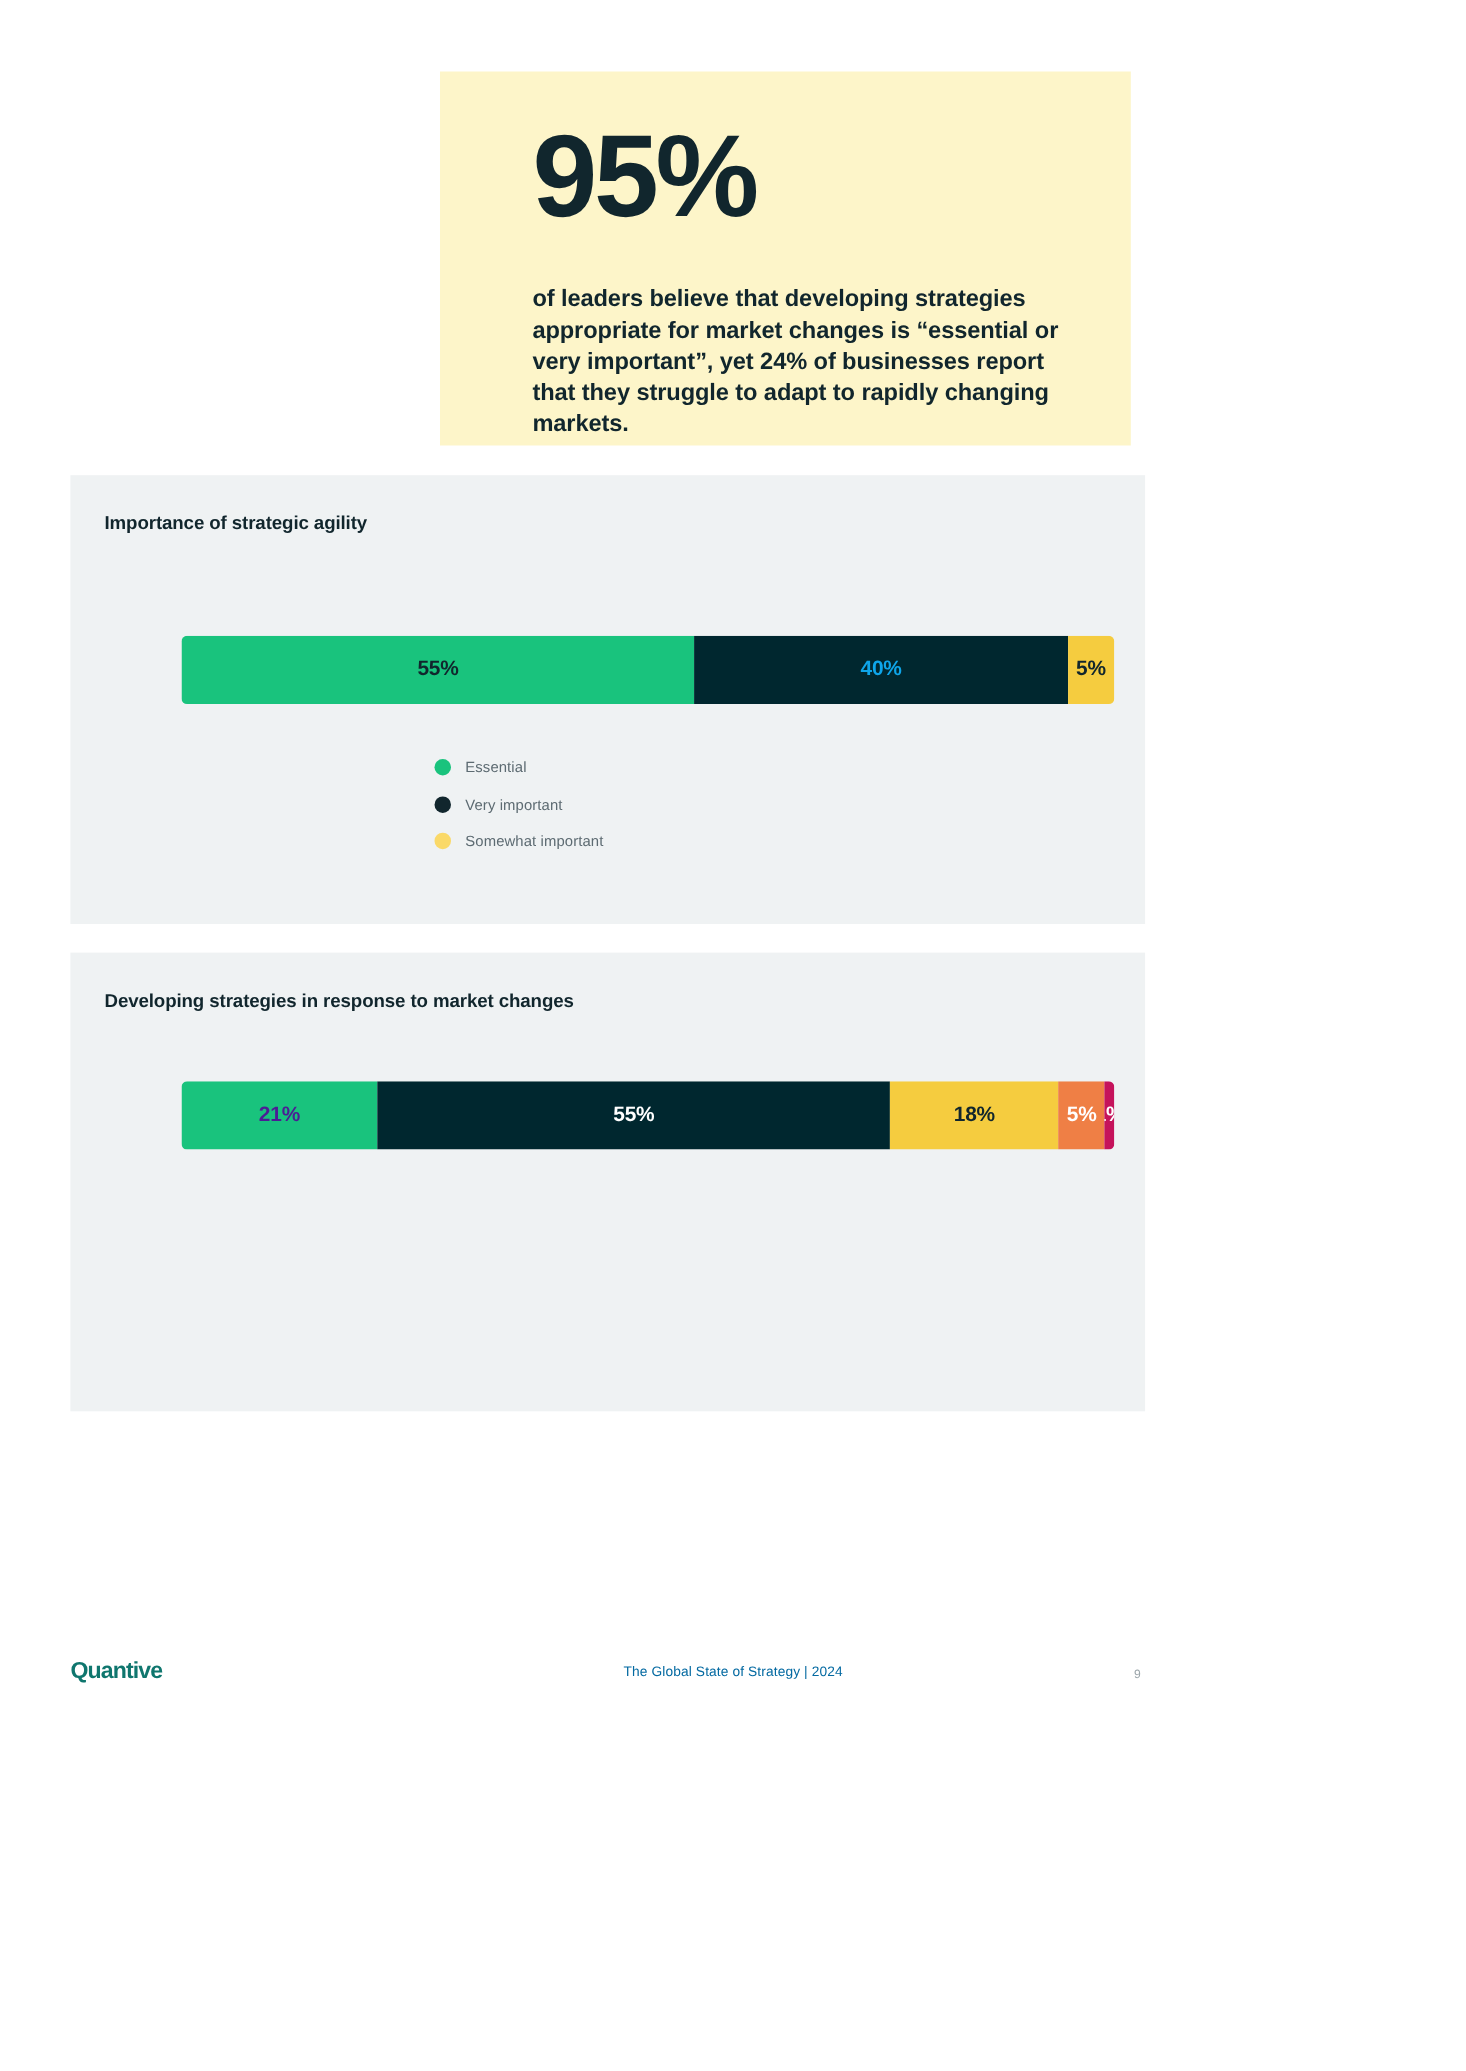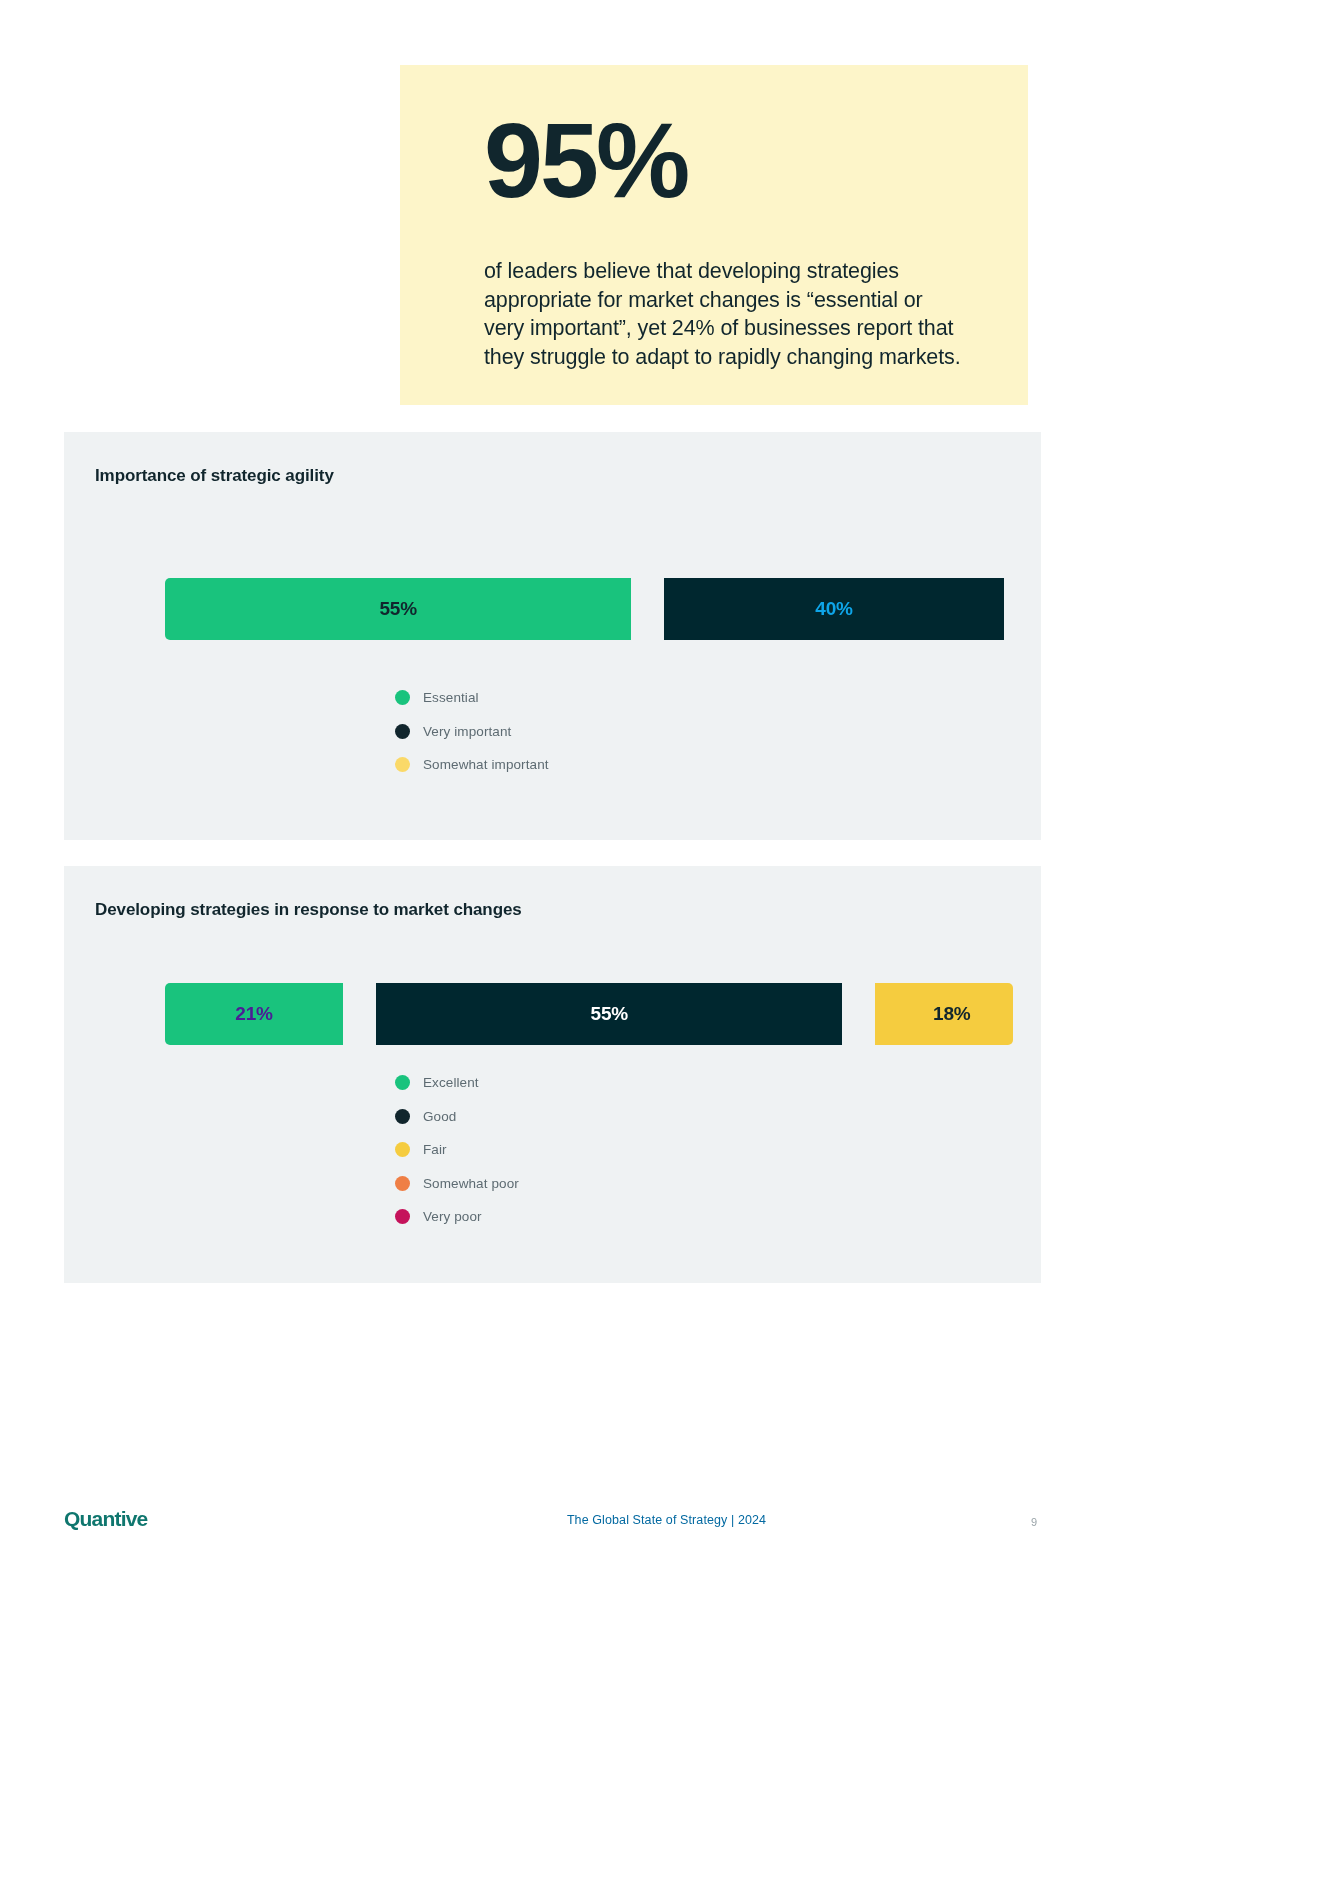--- a/index.html
+++ b/index.html
@@ -30,21 +30,21 @@
     font-size: 106px;
     line-height: 1.0;
     font-weight: 700;
     color: #11262d;
     letter-spacing: -3px;
     margin: 0 0 44px 0;
   }
   .stat-copy {
     font-size: 21.5px;
     line-height: 1.33;
-    font-weight: 400;
+    font-weight: 700;
     color: #11262d;
     margin: 0;
     max-width: 535px;
     letter-spacing: -0.1px;
   }
 
   
   .card {
     position: absolute;
     left: 64px;
@@ -67,21 +67,20 @@
   }
 
   
   .bar {
     position: absolute;
     left: 101px;
     width: 848px;
     display: flex;
     border-radius: 5px;
     overflow: hidden;
-    gap: 33px;
   }
   #bar-1 { top: 146px; height: 62px; }
   #bar-2 { top: 117px; height: 62px; }
 
   .seg {
     display: flex;
     align-items: center;
     justify-content: center;
     font-size: 19px;
     font-weight: 700;
@@ -177,39 +176,17 @@
 
 <div class="card" id="card-2">
   <h2 class="card-title">Developing strategies in response to market changes</h2>
   <div class="bar" id="bar-2">
       <div class="seg" style="flex: 0 0 21%; background: rgb(25, 195, 125); color: #4c1d95;">21%</div>
       <div class="seg" style="flex: 0 0 55%; background: rgb(0, 39, 47); color: rgb(255, 255, 255);">55%</div>
       <div class="seg" style="flex: 0 0 18%; background: rgb(245, 204, 63); color: rgb(17, 38, 45); text-align: center;">18%</div>
       <div class="seg" style="flex: 0 0 5%; background: rgb(239, 127, 69); color: rgb(255, 255, 255);">5%</div>
       <div class="seg" style="flex: 0 0 1%; background: rgb(197, 19, 91); color: rgb(255, 255, 255);">1%</div>
     </div>
-  <div class="legend" id="legend-2">
-      <div class="legend-row">
-        <span class="legend-dot" style="background: rgb(25, 195, 125);"></span>
-        <span class="legend-label">Excellent</span>
-      </div>
-      <div class="legend-row">
-        <span class="legend-dot" style="background: rgb(17, 38, 45);"></span>
-        <span class="legend-label">Good</span>
-      </div>
-      <div class="legend-row">
-        <span class="legend-dot" style="background: rgb(245, 204, 63);"></span>
-        <span class="legend-label">Fair</span>
-      </div>
-      <div class="legend-row">
-        <span class="legend-dot" style="background: rgb(239, 127, 69);"></span>
-        <span class="legend-label">Somewhat poor</span>
-      </div>
-      <div class="legend-row">
-        <span class="legend-dot" style="background: rgb(197, 19, 91);"></span>
-        <span class="legend-label">Very poor</span>
-      </div>
-    </div>
 </div>
 
 <div class="footer-logo">Quantive</div>
 <div class="footer-center">The Global State of Strategy | 2024</div>
 <div class="footer-page">9</div>
 
 </body></html>

